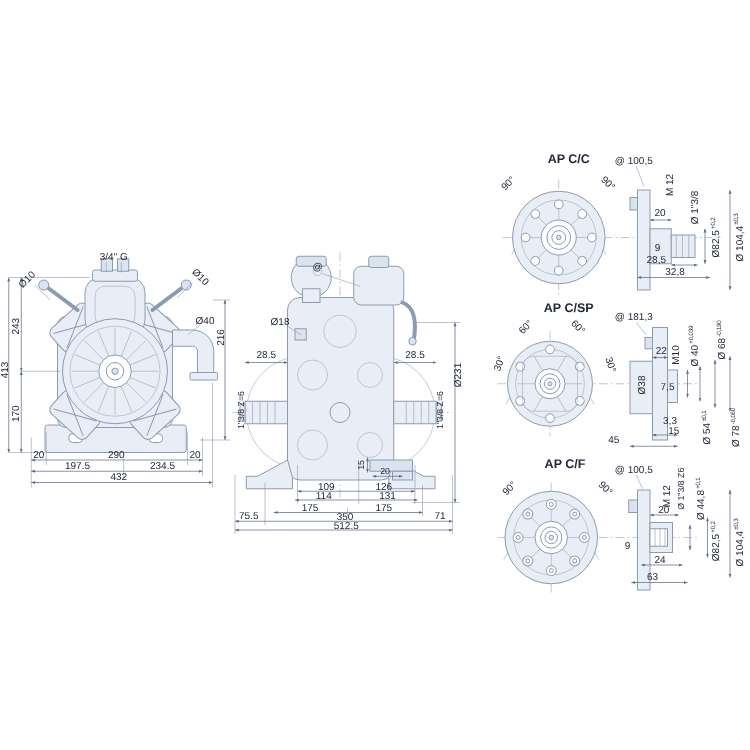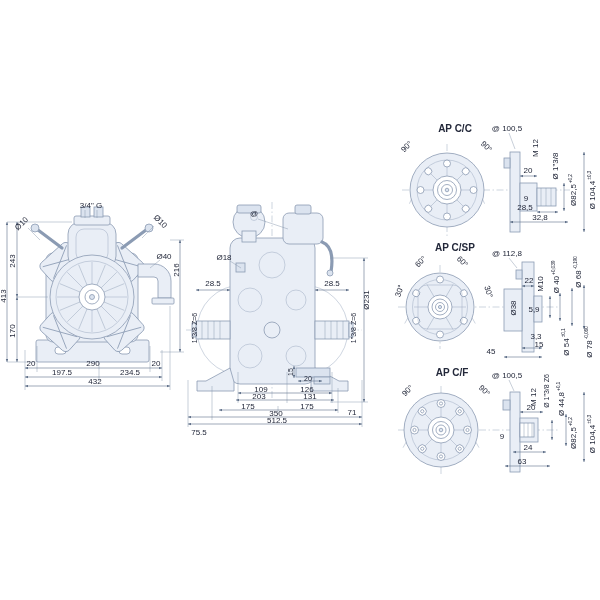--- a/index.html
+++ b/index.html
@@ -348,25 +348,25 @@
       <span class="lbl" style="left: 224px; top: 258px; transform: translate(-50%, -50%);">Ø18</span>
       <span class="lbl" style="left: 213px; top: 284px; transform: translate(-50%, -50%);">28.5</span>
       <span class="lbl" style="left: 332px; top: 284px; transform: translate(-50%, -50%);">28.5</span>
       <span class="lbl" style="left: 367px; top: 300px; transform: translate(-50%, -50%) rotate(-90deg);">Ø231</span>
       <span class="lbl" style="left: 194px; top: 328px; font-size: 7px; transform: translate(-50%, -50%) rotate(-90deg);">1"3/8 Z=6</span>
       <span class="lbl" style="left: 353px; top: 328px; font-size: 7px; transform: translate(-50%, -50%) rotate(-90deg);">1"3/8 Z=6</span>
       <span class="lbl" style="left: 290px; top: 372px; font-size: 7px; transform: translate(-50%, -50%) rotate(-90deg);">15</span>
       <span class="lbl" style="left: 308px; top: 378px; font-size: 7px; transform: translate(-50%, -50%);">20</span>
       <span class="lbl" style="left: 261px; top: 390px; transform: translate(-50%, -50%);">109</span>
       <span class="lbl" style="left: 307px; top: 390px; transform: translate(-50%, -50%);">126</span>
-      <span class="lbl" style="left: 259px; top: 397px; transform: translate(-50%, -50%);">203</span>
+      <span class="lbl" style="left: 259px; top: 397px; transform: translate(-50%, -50%);">114</span>
       <span class="lbl" style="left: 310px; top: 397px; transform: translate(-50%, -50%);">131</span>
       <span class="lbl" style="left: 248px; top: 407px; transform: translate(-50%, -50%);">175</span>
       <span class="lbl" style="left: 307px; top: 407px; transform: translate(-50%, -50%);">175</span>
-      <span class="lbl" style="left: 199px; top: 413px; transform: translate(-50%, -50%); margin-top: 20px;">75.5</span>
+      <span class="lbl" style="left: 199px; top: 413px; transform: translate(-50%, -50%);">75.5</span>
       <span class="lbl" style="left: 276px; top: 414px; transform: translate(-50%, -50%);">350</span>
       <span class="lbl" style="left: 352px; top: 413px; transform: translate(-50%, -50%);">71</span>
       <span class="lbl" style="left: 277px; top: 421px; transform: translate(-50%, -50%);">512.5</span>
     </div>
 <div class="labels">
       <span class="lbl" style="left: 407px; top: 147px; transform: translate(-50%, -50%) rotate(-45deg);">90°</span>
       <span class="lbl" style="left: 486px; top: 147px; transform: translate(-50%, -50%) rotate(45deg);">90°</span>
       <span class="lbl" style="left: 507px; top: 129px; transform: translate(-50%, -50%);">@ 100,5</span>
       <span class="lbl" style="left: 536px; top: 148px; transform: translate(-50%, -50%) rotate(-90deg);">M 12</span>
       <span class="lbl" style="left: 528px; top: 171px; transform: translate(-50%, -50%);">20</span>
@@ -375,27 +375,27 @@
       <span class="lbl" style="left: 573px; top: 190px; transform: translate(-50%, -50%) rotate(-90deg);">Ø82,5<span class="tol">+0,2</span></span>
       <span class="lbl" style="left: 592px; top: 190px; transform: translate(-50%, -50%) rotate(-90deg);">Ø 104,4<span class="tol">±0,3</span></span>
       <span class="lbl" style="left: 525px; top: 208px; transform: translate(-50%, -50%);">28,5</span>
       <span class="lbl" style="left: 540px; top: 218px; transform: translate(-50%, -50%);">32,8</span>
     </div>
 <div class="labels">
       <span class="lbl" style="left: 421px; top: 262px; transform: translate(-50%, -50%) rotate(-45deg);">60°</span>
       <span class="lbl" style="left: 462px; top: 262px; transform: translate(-50%, -50%) rotate(45deg);">60°</span>
       <span class="lbl" style="left: 400px; top: 291px; transform: translate(-50%, -50%) rotate(-72deg);">30°</span>
       <span class="lbl" style="left: 488px; top: 292px; transform: translate(-50%, -50%) rotate(72deg);">30°</span>
-      <span class="lbl" style="left: 507px; top: 254px; transform: translate(-50%, -50%);">@ 112,8</span>
+      <span class="lbl" style="left: 507px; top: 254px; transform: translate(-50%, -50%);">@ 181,3</span>
       <span class="lbl" style="left: 529px; top: 281px; transform: translate(-50%, -50%);">22</span>
       <span class="lbl" style="left: 541px; top: 284px; transform: translate(-50%, -50%) rotate(-90deg);">M10</span>
       <span class="lbl" style="left: 556px; top: 277px; transform: translate(-50%, -50%) rotate(-90deg);">Ø 40<span class="tol">+0,039</span></span>
       <span class="lbl" style="left: 578px; top: 272px; transform: translate(-50%, -50%) rotate(-90deg);">Ø 68<span class="tol">-0,190</span></span>
       <span class="lbl" style="left: 514px; top: 308px; transform: translate(-50%, -50%) rotate(-90deg);">Ø38</span>
-      <span class="lbl" style="left: 534px; top: 310px; transform: translate(-50%, -50%);">5,9</span>
+      <span class="lbl" style="left: 534px; top: 310px; transform: translate(-50%, -50%);">7,5</span>
       <span class="lbl" style="left: 536px; top: 337px; transform: translate(-50%, -50%);">3,3</span>
       <span class="lbl" style="left: 539px; top: 345px; transform: translate(-50%, -50%);">15</span>
       <span class="lbl" style="left: 491px; top: 352px; transform: translate(-50%, -50%);">45</span>
       <span class="lbl" style="left: 566px; top: 342px; transform: translate(-50%, -50%) rotate(-90deg);">Ø 54<span class="tol">±0,1</span></span>
       <span class="lbl" style="left: 589px; top: 342px; transform: translate(-50%, -50%) rotate(-90deg);">Ø 78<span class="tol">-0,060</span></span>
     </div>
 <div class="labels">
       <span class="lbl" style="left: 408px; top: 391px; transform: translate(-50%, -50%) rotate(-45deg);">90°</span>
       <span class="lbl" style="left: 484px; top: 391px; transform: translate(-50%, -50%) rotate(45deg);">90°</span>
       <span class="lbl" style="left: 507px; top: 376px; transform: translate(-50%, -50%);">@ 100,5</span>

